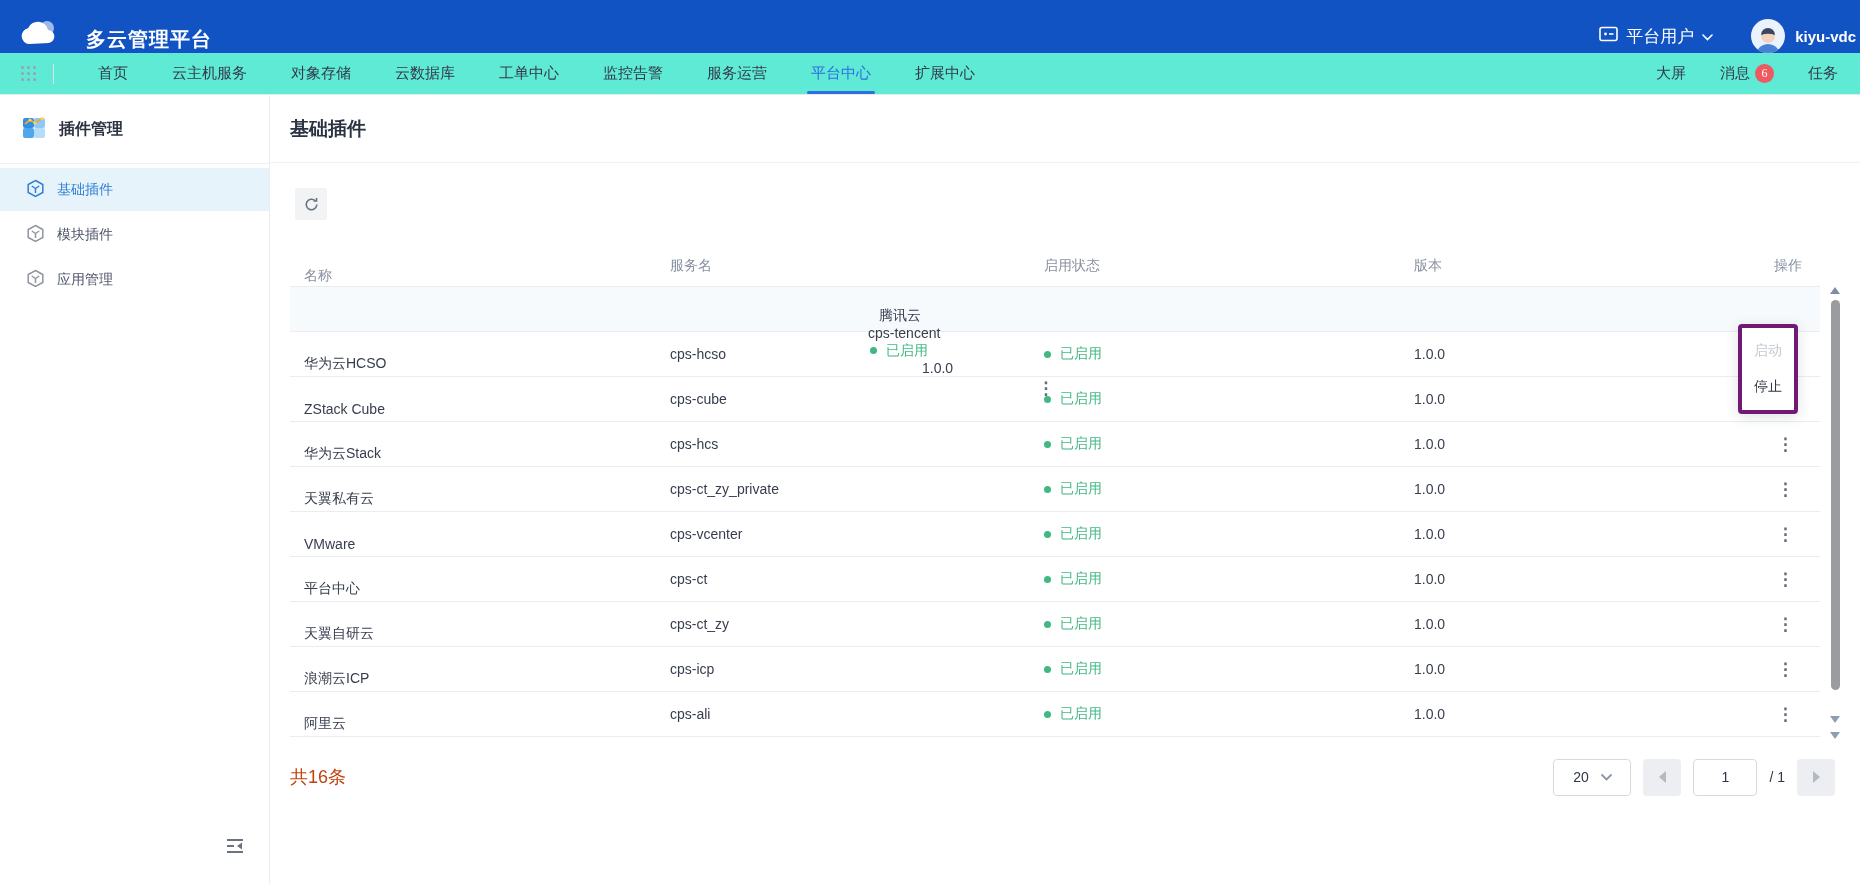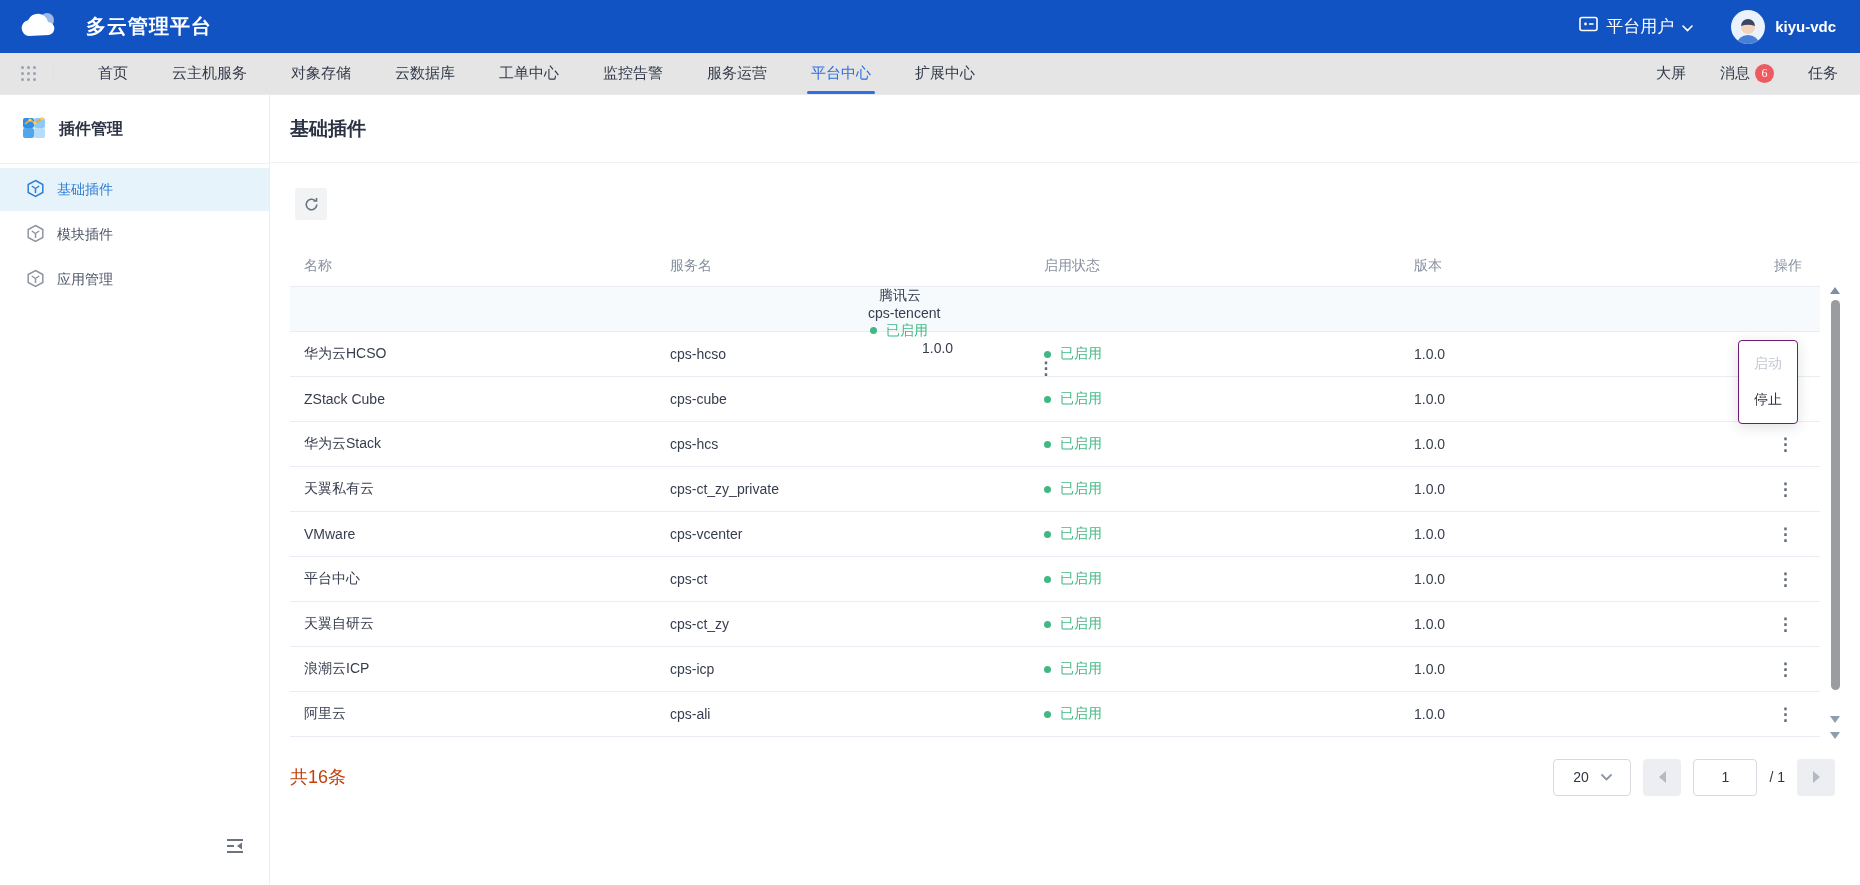--- a/index.html
+++ b/index.html
@@ -3,29 +3,29 @@
 <meta charset="utf-8">
 <style>
   * { margin:0; padding:0; box-sizing:border-box; }
   html,body { width:1860px; height:885px; overflow:hidden; background:#fff;
     font-family:"Liberation Sans","DejaVu Sans",sans-serif; color:#363d4d; }
   :root{
     --topbar-bg:#1253c4; --accent:#2f6fe0; --green:#41b883; --red:#ed5a5f;
     --side-active-bg:#e7f3fb; --side-active:#2e7fd2;
   }
   
-  .topbar{ height:53px; background:var(--topbar-bg); display:flex; align-items:center; padding:0 24px 0 18px; }
+  .topbar{ height:53px; background:var(--topbar-bg); display:flex; align-items:flex-end; padding:0 4px 0 18px; }
   .logo{ width:46px; height:36px; display:flex; align-items:center; }
   .app-title{ color:#fff; font-size:20px; font-weight:700; margin-left:22px; letter-spacing:1px; }
   .topbar-right{ margin-left:auto; display:flex; align-items:center; gap:38px; }
   .user-type{ display:flex; align-items:center; gap:8px; color:#fff; font-size:17px; cursor:pointer; }
   .account{ display:flex; align-items:center; gap:10px; color:#fff; font-size:15px; font-weight:600; cursor:pointer; }
   .avatar{ width:34px; height:34px; border-radius:50%; background:#eaf2fd; overflow:hidden; display:flex; align-items:flex-end; justify-content:center; }
   
-  .navbar{ height:42px; background:#e5e5e5; border-bottom:1px solid #e9e9ec; display:flex; align-items:stretch; padding:0 22px 0 20px;font-family:Liberation Serif, serif; }
+  .navbar{ height:42px; background:#5eead4; border-bottom:1px solid #e9e9ec; display:flex; align-items:stretch; padding:0 22px 0 20px;font-family:Liberation Serif, serif; }
   .apps-grid{ align-self:center; margin-right:16px; cursor:pointer; display:flex; }
   .nav-divider{ width:1px; height:20px; background:#dfe1e6; align-self:center; margin-right:22px; }
   .tabs{ display:flex; align-items:stretch; gap:0; }
   .tab{ display:flex; align-items:center; padding:0 22px; font-size:15px; color:#333a49; cursor:pointer; position:relative; }
   .tab.active{ color:var(--accent); }
   .tab.active::after{ content:""; position:absolute; left:18px; right:18px; bottom:0; height:3px; background:var(--accent); border-radius:2px; }
   .nav-right{ margin-left:auto; display:flex; align-items:center; gap:34px; font-size:15px; color:#333a49; }
   .nav-right .nritem{ cursor:pointer; display:flex; align-items:center; gap:5px; }
   .badge{ min-width:19px; height:19px; border-radius:10px; background:var(--red); color:#fff; font-size:12px; display:inline-flex; align-items:center; justify-content:center; padding:0 5px; }
   
@@ -44,31 +44,31 @@
   .page-header{ height:68px; display:flex; align-items:center; padding-left:20px; border-bottom:1px solid #f0f1f4; }
   .page-title{ font-size:19px; font-weight:600; color:#2b3242; }
   .toolbar{ padding:25px 0 0 25px; }
   .refresh-btn{ width:32px; height:32px; background:#f1f3f5; border:none; border-radius:3px; display:flex; align-items:center; justify-content:center; cursor:pointer; }
   
   .table{ margin:25px 0 0 20px; width:1530px; }
   .tr{ display:flex; align-items:center; height:45px; border-bottom:1px solid #e9edf3; }
   .thead .tr{ height:42px; border-bottom:1px solid #e9edf3; }
   .th{ font-size:14px; color:#87909f; }
   .td{ font-size:14px; color:#363d4d; }
-  .c-name{ width:380px; padding-left:14px; }
+  .c-name{ width:380px; padding-left:14px;margin-top:20px; }
   .c-service{ width:374px; }
   .c-status{ width:370px; }
   .c-version{ width:266px; }
   .c-action{ flex:1; text-align:right; padding-right:18px; }
   .tr.highlight{ background:#f6fafd;flex-direction:column; }
   .status{ display:inline-flex; align-items:center; gap:9px; color:var(--green); }
   .status .dot{ width:7px; height:7px; border-radius:50%; background:var(--green); }
   .kebab{ background:none; border:none; font-size:17px; font-weight:700; color:#5f6b7a; cursor:pointer; letter-spacing:0; line-height:1; padding:4px 8px; }
   
-  .context-menu{ position:absolute; left:1738px; top:340px; width:60px; background:#fff; border:1px solid #701a75;
+  .context-menu{ position:absolute; left:1738px; top:324px; width:60px; background:#fff; border:4px solid #701a75;
     border-radius:4px; box-shadow:0 3px 14px rgba(30,40,60,.14); padding:5px 0; z-index:20; }
   .menu-item{ height:36px; display:flex; align-items:center; justify-content:center; font-size:14px; color:#2f3542; cursor:pointer; }
   .menu-item.disabled{ color:#c3c8d2; cursor:default; }
   
   .vscroll{ position:absolute; right:18px; top:287px; width:13px; height:455px; }
   .vscroll .thumb{ position:absolute; left:2px; top:13px; width:9px; height:390px; background:#9b9ca0; border-radius:5px; cursor:pointer; }
   .tri{ width:0; height:0; border-left:5px solid transparent; border-right:5px solid transparent; position:absolute; left:1px; cursor:pointer; }
   .tri.up{ border-bottom:7px solid #7d8ea6; top:0; }
   .tri.down1{ border-top:7px solid #8f9db0; top:429px; }
   .tri.down2{ border-top:7px solid #8f9db0; top:445px; }

